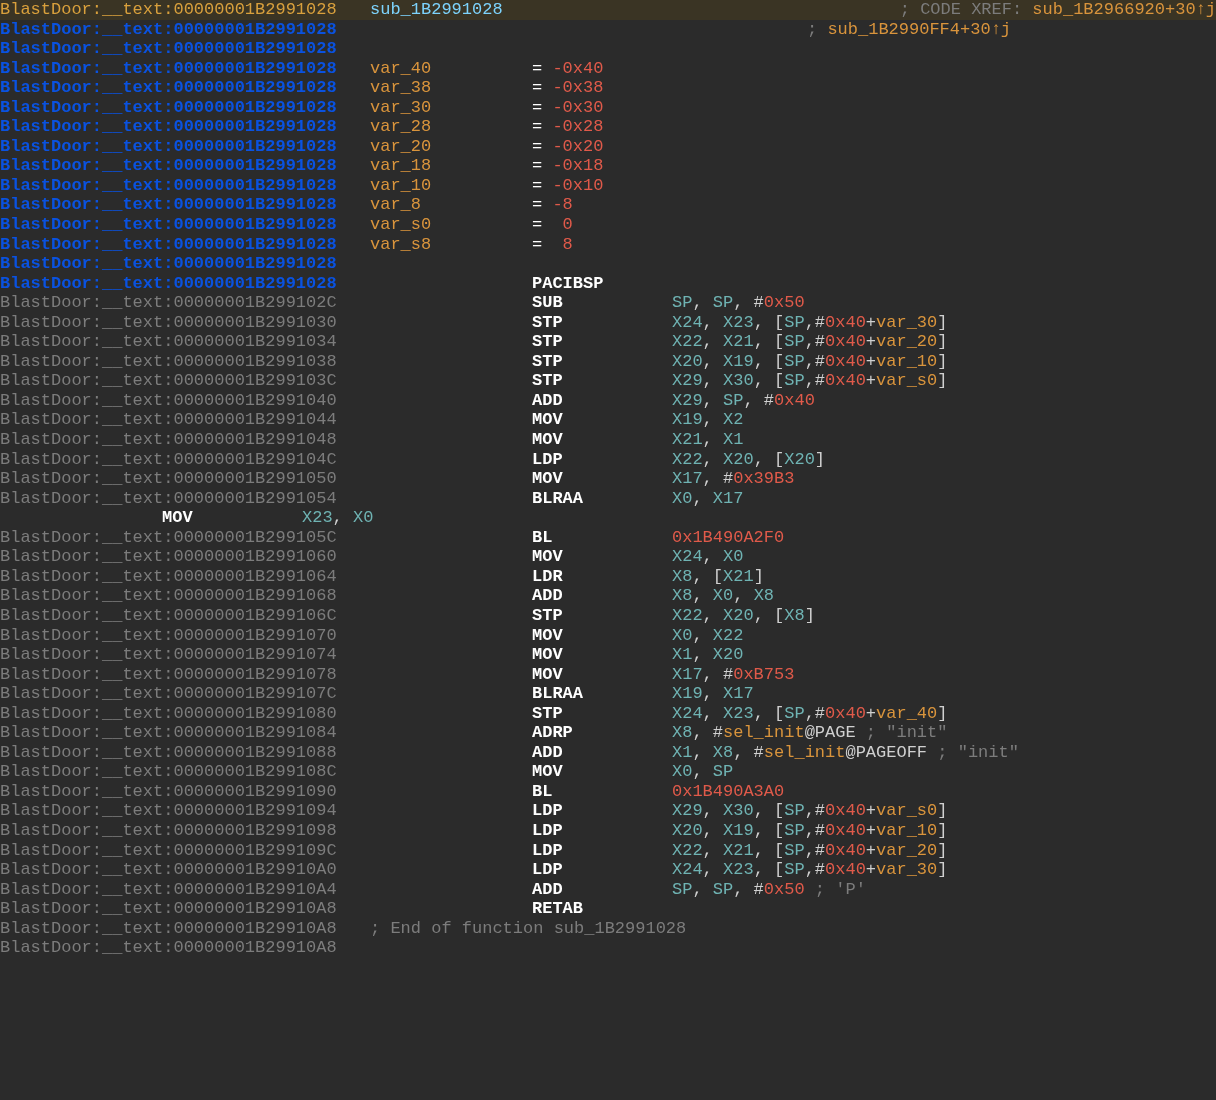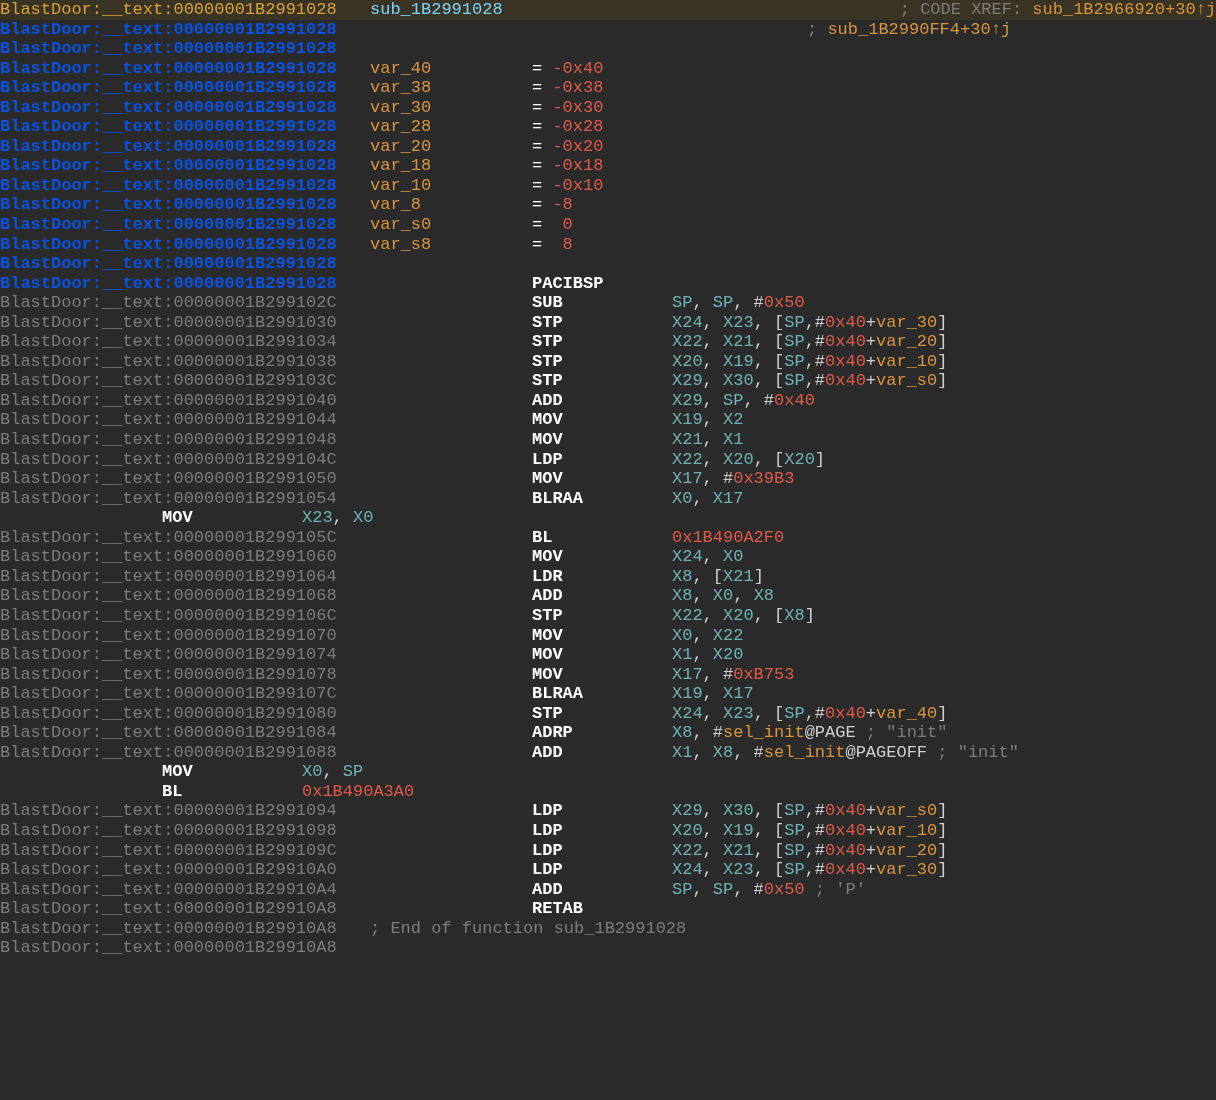--- a/index.html
+++ b/index.html
@@ -73,22 +73,22 @@
     <div class="line"><span class="addr-grey" style="display: inline-block; width: 370px;">BlastDoor:__text:00000001B2991064</span><span class="" style="display: inline-block; width: 162px;"></span><span class="mnem" style="display: inline-block; width: 140px;">LDR</span><span><span class="reg">X8</span><span class="punct">, [</span><span class="reg">X21</span><span class="punct">]</span></span></div>
     <div class="line"><span class="addr-grey" style="display: inline-block; width: 370px;">BlastDoor:__text:00000001B2991068</span><span class="" style="display: inline-block; width: 162px;"></span><span class="mnem" style="display: inline-block; width: 140px;">ADD</span><span><span class="reg">X8</span><span class="punct">, </span><span class="reg">X0</span><span class="punct">, </span><span class="reg">X8</span></span></div>
     <div class="line"><span class="addr-grey" style="display: inline-block; width: 370px;">BlastDoor:__text:00000001B299106C</span><span class="" style="display: inline-block; width: 162px;"></span><span class="mnem" style="display: inline-block; width: 140px;">STP</span><span><span class="reg">X22</span><span class="punct">, </span><span class="reg">X20</span><span class="punct">, [</span><span class="reg">X8</span><span class="punct">]</span></span></div>
     <div class="line"><span class="addr-grey" style="display: inline-block; width: 370px;">BlastDoor:__text:00000001B2991070</span><span class="" style="display: inline-block; width: 162px;"></span><span class="mnem" style="display: inline-block; width: 140px;">MOV</span><span><span class="reg">X0</span><span class="punct">, </span><span class="reg">X22</span></span></div>
     <div class="line"><span class="addr-grey" style="display: inline-block; width: 370px;">BlastDoor:__text:00000001B2991074</span><span class="" style="display: inline-block; width: 162px;"></span><span class="mnem" style="display: inline-block; width: 140px;">MOV</span><span><span class="reg">X1</span><span class="punct">, </span><span class="reg">X20</span></span></div>
     <div class="line"><span class="addr-grey" style="display: inline-block; width: 370px;">BlastDoor:__text:00000001B2991078</span><span class="" style="display: inline-block; width: 162px;"></span><span class="mnem" style="display: inline-block; width: 140px;">MOV</span><span><span class="reg">X17</span><span class="punct">, #</span><span class="hexlit">0xB753</span></span></div>
     <div class="line"><span class="addr-grey" style="display: inline-block; width: 370px;">BlastDoor:__text:00000001B299107C</span><span class="" style="display: inline-block; width: 162px;"></span><span class="mnem" style="display: inline-block; width: 140px;">BLRAA</span><span><span class="reg">X19</span><span class="punct">, </span><span class="reg">X17</span></span></div>
     <div class="line"><span class="addr-grey" style="display: inline-block; width: 370px;">BlastDoor:__text:00000001B2991080</span><span class="" style="display: inline-block; width: 162px;"></span><span class="mnem" style="display: inline-block; width: 140px;">STP</span><span><span class="reg">X24</span><span class="punct">, </span><span class="reg">X23</span><span class="punct">, [</span><span class="reg">SP</span><span class="punct">,#</span><span class="hexlit">0x40</span><span class="punct">+</span><span class="varref">var_40</span><span class="punct">]</span></span></div>
     <div class="line"><span class="addr-grey" style="display: inline-block; width: 370px;">BlastDoor:__text:00000001B2991084</span><span class="" style="display: inline-block; width: 162px;"></span><span class="mnem" style="display: inline-block; width: 140px;">ADRP</span><span><span class="reg">X8</span><span class="punct">, #</span><span class="sel">sel_init</span><span class="punct">@PAGE </span><span class="comment">; "init"</span></span></div>
     <div class="line"><span class="addr-grey" style="display: inline-block; width: 370px;">BlastDoor:__text:00000001B2991088</span><span class="" style="display: inline-block; width: 162px;"></span><span class="mnem" style="display: inline-block; width: 140px;">ADD</span><span><span class="reg">X1</span><span class="punct">, </span><span class="reg">X8</span><span class="punct">, #</span><span class="sel">sel_init</span><span class="punct">@PAGEOFF </span><span class="comment">; "init"</span></span></div>
-    <div class="line"><span class="" style="display: inline-block; width: 162px;"></span><span class="mnem" style="display: inline-block; width: 140px;">MOV</span><span><span class="reg">X0</span><span class="punct">, </span><span class="reg">SP</span></span></div>
-    <div class="line"><span class="" style="display: inline-block; width: 162px;"></span><span class="mnem" style="display: inline-block; width: 140px;">BL</span><span><span class="branchtgt">0x1B490A3A0</span></span></div>
+    <div class="line"><span class="addr-grey" style="display: inline-block; width: 370px;">BlastDoor:__text:00000001B299108C</span><span class="" style="display: inline-block; width: 162px;"></span><span class="mnem" style="display: inline-block; width: 140px;">MOV</span><span><span class="reg">X0</span><span class="punct">, </span><span class="reg">SP</span></span></div>
+    <div class="line"><span class="addr-grey" style="display: inline-block; width: 370px;">BlastDoor:__text:00000001B2991090</span><span class="" style="display: inline-block; width: 162px;"></span><span class="mnem" style="display: inline-block; width: 140px;">BL</span><span><span class="branchtgt">0x1B490A3A0</span></span></div>
     <div class="line"><span class="addr-grey" style="display: inline-block; width: 370px;">BlastDoor:__text:00000001B2991094</span><span class="" style="display: inline-block; width: 162px;"></span><span class="mnem" style="display: inline-block; width: 140px;">LDP</span><span><span class="reg">X29</span><span class="punct">, </span><span class="reg">X30</span><span class="punct">, [</span><span class="reg">SP</span><span class="punct">,#</span><span class="hexlit">0x40</span><span class="punct">+</span><span class="varref">var_s0</span><span class="punct">]</span></span></div>
     <div class="line"><span class="addr-grey" style="display: inline-block; width: 370px;">BlastDoor:__text:00000001B2991098</span><span class="" style="display: inline-block; width: 162px;"></span><span class="mnem" style="display: inline-block; width: 140px;">LDP</span><span><span class="reg">X20</span><span class="punct">, </span><span class="reg">X19</span><span class="punct">, [</span><span class="reg">SP</span><span class="punct">,#</span><span class="hexlit">0x40</span><span class="punct">+</span><span class="varref">var_10</span><span class="punct">]</span></span></div>
     <div class="line"><span class="addr-grey" style="display: inline-block; width: 370px;">BlastDoor:__text:00000001B299109C</span><span class="" style="display: inline-block; width: 162px;"></span><span class="mnem" style="display: inline-block; width: 140px;">LDP</span><span><span class="reg">X22</span><span class="punct">, </span><span class="reg">X21</span><span class="punct">, [</span><span class="reg">SP</span><span class="punct">,#</span><span class="hexlit">0x40</span><span class="punct">+</span><span class="varref">var_20</span><span class="punct">]</span></span></div>
     <div class="line"><span class="addr-grey" style="display: inline-block; width: 370px;">BlastDoor:__text:00000001B29910A0</span><span class="" style="display: inline-block; width: 162px;"></span><span class="mnem" style="display: inline-block; width: 140px;">LDP</span><span><span class="reg">X24</span><span class="punct">, </span><span class="reg">X23</span><span class="punct">, [</span><span class="reg">SP</span><span class="punct">,#</span><span class="hexlit">0x40</span><span class="punct">+</span><span class="varref">var_30</span><span class="punct">]</span></span></div>
     <div class="line"><span class="addr-grey" style="display: inline-block; width: 370px;">BlastDoor:__text:00000001B29910A4</span><span class="" style="display: inline-block; width: 162px;"></span><span class="mnem" style="display: inline-block; width: 140px;">ADD</span><span><span class="reg">SP</span><span class="punct">, </span><span class="reg">SP</span><span class="punct">, #</span><span class="hexlit">0x50</span><span class="punct"> </span><span class="comment">; 'P'</span></span></div>
     <div class="line"><span class="addr-grey" style="display: inline-block; width: 370px;">BlastDoor:__text:00000001B29910A8</span><span class="" style="display: inline-block; width: 162px;"></span><span class="mnem" style="display: inline-block; width: 140px;">RETAB</span><span></span></div>
     <div class="line"><span class="addr-grey" style="display: inline-block; width: 370px;">BlastDoor:__text:00000001B29910A8</span><span class="comment">; End of function sub_1B2991028</span></div>
     <div class="line"><span class="addr-grey">BlastDoor:__text:00000001B29910A8</span></div>
   </div>
 

